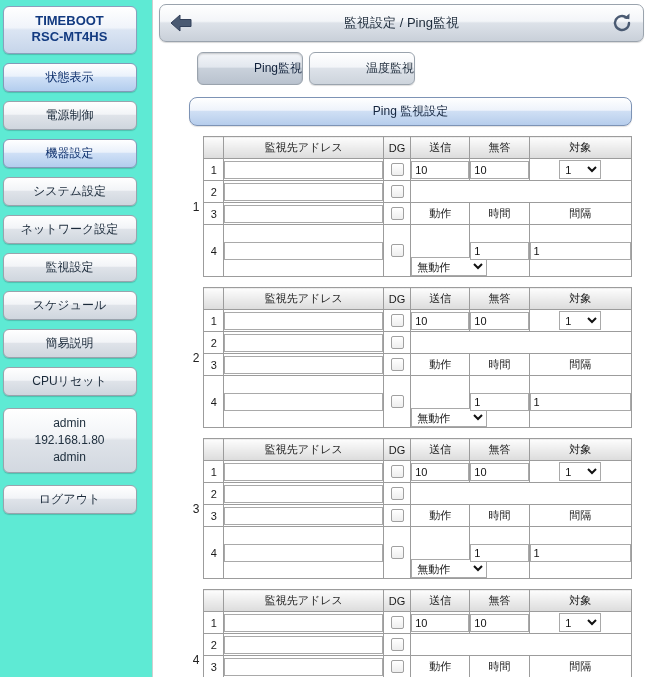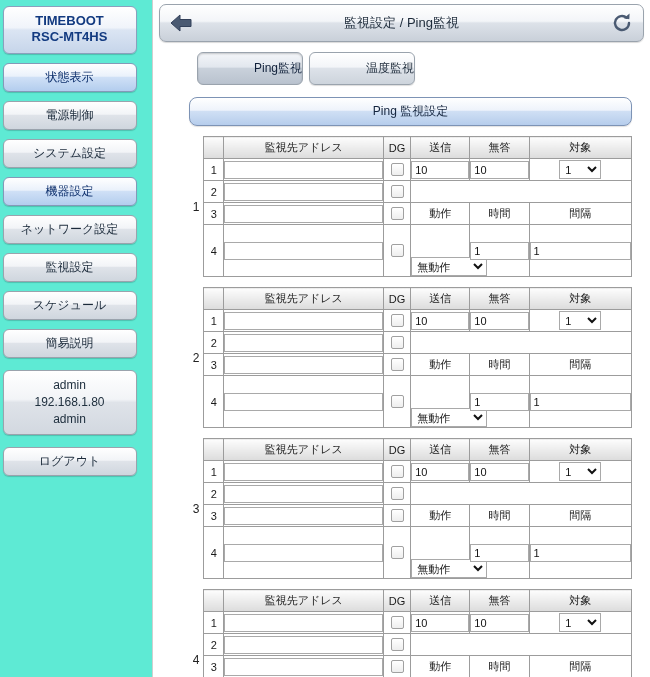--- a/index.html
+++ b/index.html
@@ -209,26 +209,27 @@
   <div class="sidebar">
     <div class="btn brand">
       <div class="l1">TIMEBOOT</div>
       <div class="l2">RSC-MT4HS</div>
     </div>
 
     <div class="btn section">状態表示</div>
 
     <div class="btn">電源制御</div>
 
+    <div class="btn section">機器設定</div>
     <div class="btn">システム設定</div>
-    <div class="btn section">機器設定</div>
     <div class="btn">ネットワーク設定</div>
     <div class="btn">監視設定</div>
     <div class="btn">スケジュール</div>
     <div class="btn">簡易説明</div>
+    <div class="btn">CPUリセット</div>
 
     <div class="sidebar-spacer"></div>
     <div class="btn info">
       <div>admin</div>
       <div>192.168.1.80</div>
       <div>admin</div>
     </div>
     <div class="sidebar-spacer"></div>
     <div class="btn">ログアウト</div>
 

